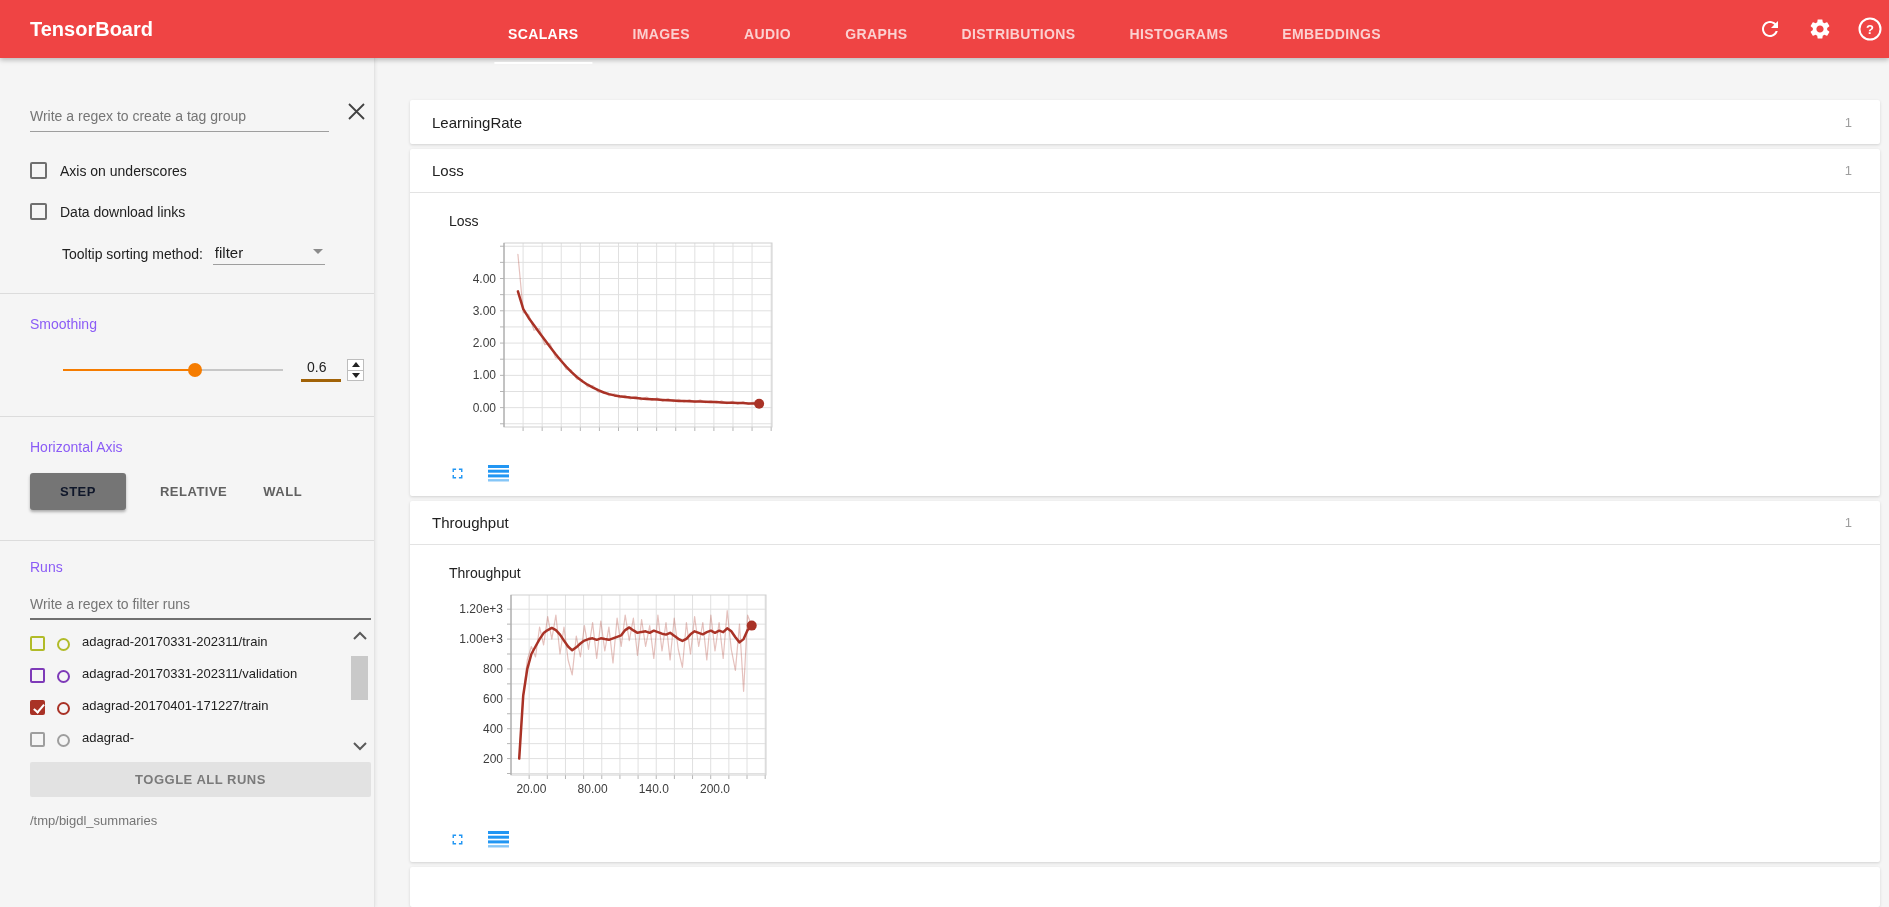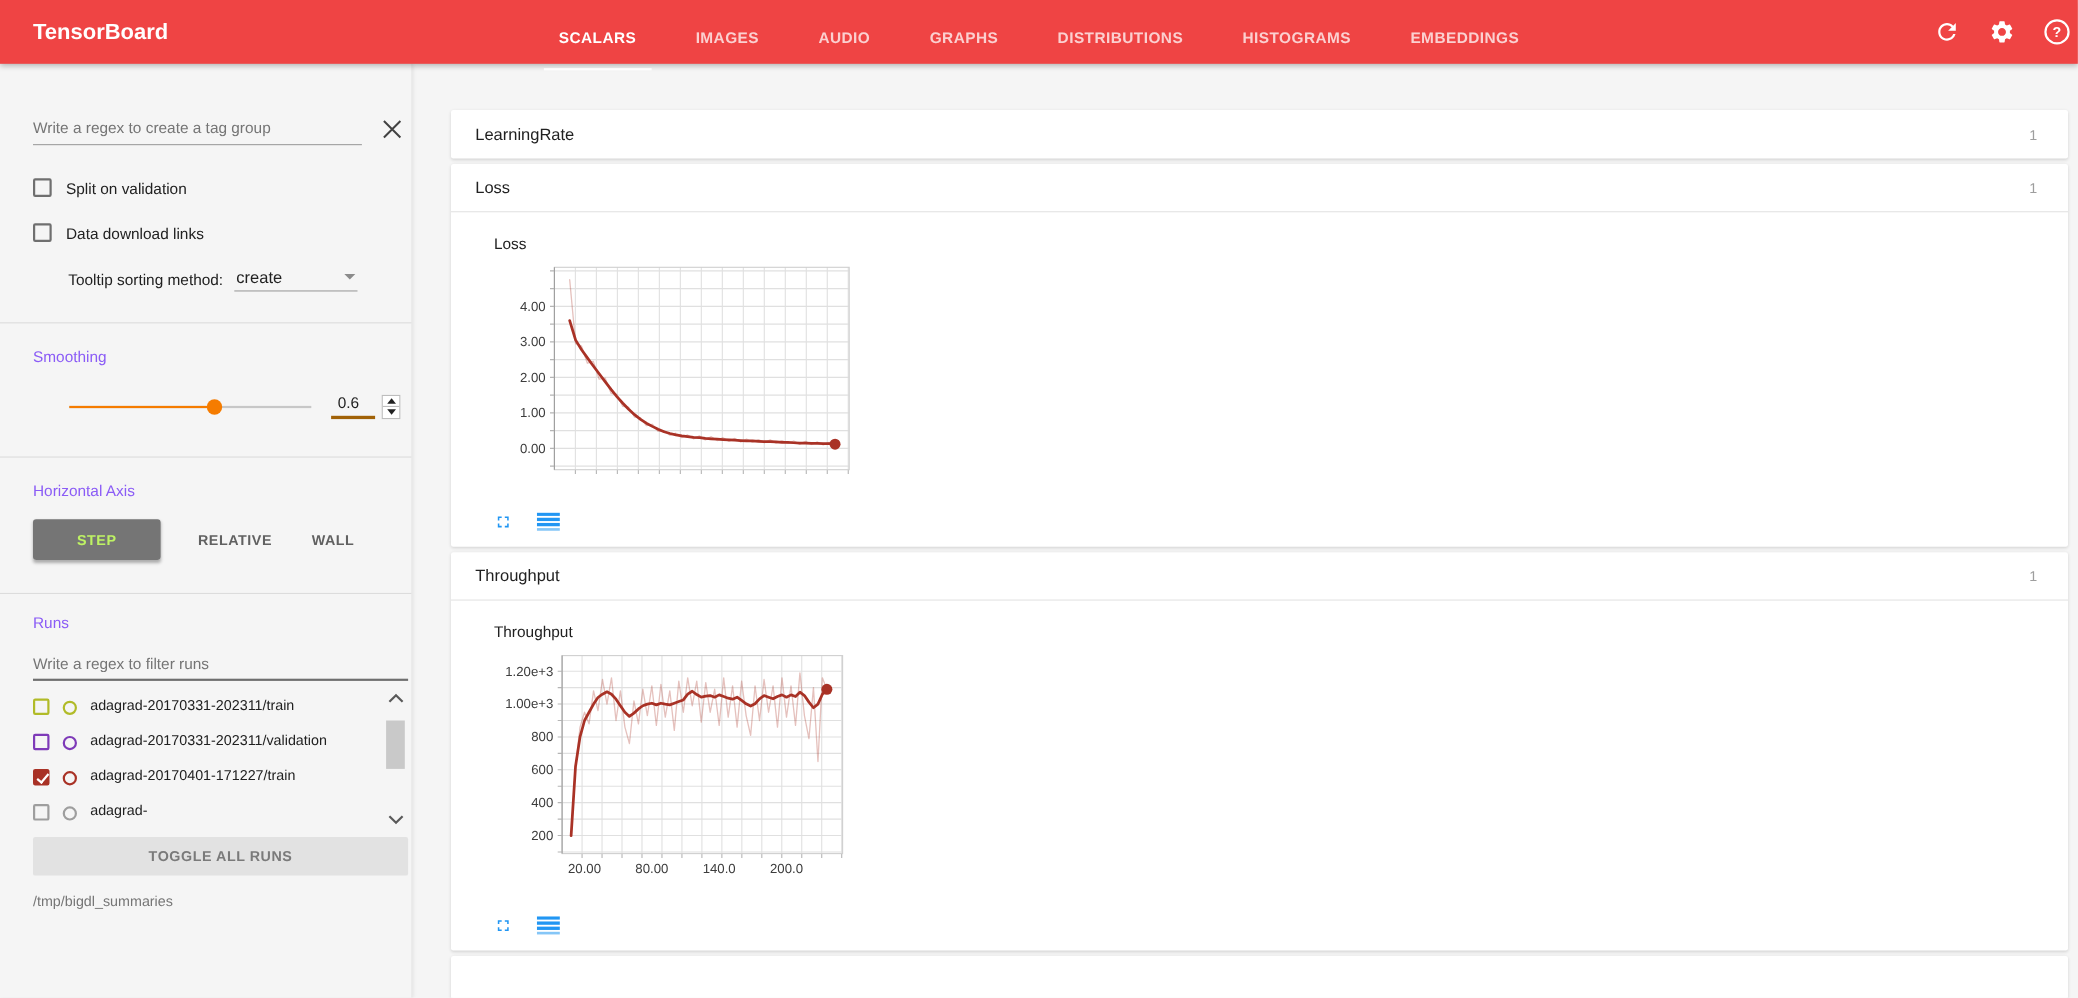--- a/index.html
+++ b/index.html
@@ -18,21 +18,21 @@
   .hicons { margin-left:auto; margin-right:6px; display:flex; align-items:center; gap:24px; }
   .hicon { width:26px; height:26px; display:flex; align-items:center; justify-content:center; cursor:pointer; }
 
   
   .layout { display:flex; height:849px; }
   aside { width:375px; flex:none; background:#f5f5f5; border-right:1px solid #e4e4e4;
           box-shadow:1px 0 3px rgba(0,0,0,.06); padding:0 0 0 30px; position:relative; z-index:5; }
   main { flex:1; padding:42px 9px 0 35px; overflow:hidden; }
 
   
-  .tag-row { margin-top:44px; display:flex; align-items:flex-end; padding-right:8px; }
+  .tag-row { margin-top:44px; display:flex; align-items:flex-start; padding-right:8px; }
   .tag-row input { flex:1; border:none; outline:none; background:transparent; font-size:14px;
                    color:#212121; border-bottom:1px solid #9e9e9e; padding:6px 0 7px; font-family:inherit; }
   .tag-row input::placeholder { color:#757575; }
   .close-x { margin-left:18px; margin-bottom:0px; cursor:pointer; }
 
   .opts { margin-top:30px; }
   .opt-row { display:flex; align-items:center; margin-bottom:24px; cursor:pointer; }
   .cb { width:17px; height:17px; border:2px solid #6f6f6f; border-radius:2px; background:transparent; flex:none; }
   .opt-row span.lbl { margin-left:13px; font-size:14px; }
 
@@ -60,21 +60,21 @@
              display:flex; flex-direction:column; cursor:pointer; }
   .stepper div { flex:1; display:flex; align-items:center; justify-content:center; }
   .stepper div:first-child { border-bottom:1px solid #bdbdbd; }
   .tri-up { width:0;height:0;border-left:4px solid transparent;border-right:4px solid transparent;border-bottom:5px solid #222; }
   .tri-dn { width:0;height:0;border-left:4px solid transparent;border-right:4px solid transparent;border-top:5px solid #222; }
 
   .haxis-block { padding-top:22px; }
   .haxis-btns { margin-top:18px; display:flex; align-items:center; }
   .hbtn { font-size:13px; letter-spacing:.5px; color:#616161; padding:11px 18px; border-radius:3px;
           cursor:pointer; font-weight:bold; }
-  .hbtn.active { background:#757575; color:#bef264; padding:11px 40px; box-shadow:0 2px 3px rgba(0,0,0,.3); margin-right:16px;text-align:center; }
+  .hbtn.active { background:#757575; color:#0f172a; padding:11px 30px; box-shadow:0 2px 3px rgba(0,0,0,.3); margin-right:16px;text-align:center; }
 
   .runs-block { padding-top:18px; }
   .runs-filter { margin-top:16px; padding-right:3px; }
   .runs-filter input { width:100%; border:none; outline:none; background:transparent; font-size:14px;
                        border-bottom:2px solid #6f6f6f; padding:5px 0 6px; color:#6d28d9; font-family:inherit; }
   .runs-filter input::placeholder { color:#757575; }
   .runs-list { position:relative; margin-top:6px; height:128px; overflow:hidden; padding-right:36px; }
   .run-row { display:flex; align-items:flex-end; padding:7px 0; cursor:pointer; }
   .run-cb { width:15px; height:15px; border:2px solid var(--c); border-radius:2px; flex:none; position:relative; margin-top:1px; }
   .run-cb.checked { background:var(--c); }
@@ -147,30 +147,30 @@
       <span class="close-x">
         <svg width="19" height="19" viewBox="0 0 19 19">
             <path d="M2 2 L17 17 M17 2 L2 17" stroke="#424242" stroke-width="1.8"></path>
           </svg>
       </span>
     </div>
 
     <div class="opts">
       <div class="opt-row">
         <span class="cb"></span>
-        <span class="lbl">Split on validation</span>
+        <span class="lbl">Axis on underscores</span>
       </div>
       <div class="opt-row">
         <span class="cb"></span>
         <span class="lbl">Data download links</span>
       </div>
       <div class="tooltip-row">
         <span class="lbl">Tooltip sorting method:</span>
         <div class="dd">
-          <span class="val">create</span>
+          <span class="val">filter</span>
           <span class="dd-arrow"></span>
         </div>
       </div>
     </div>
 
     <div class="divider"></div>
 
     <div class="smoothing-block">
       <div class="sec-label">Smoothing</div>
       <div class="slider-row">

